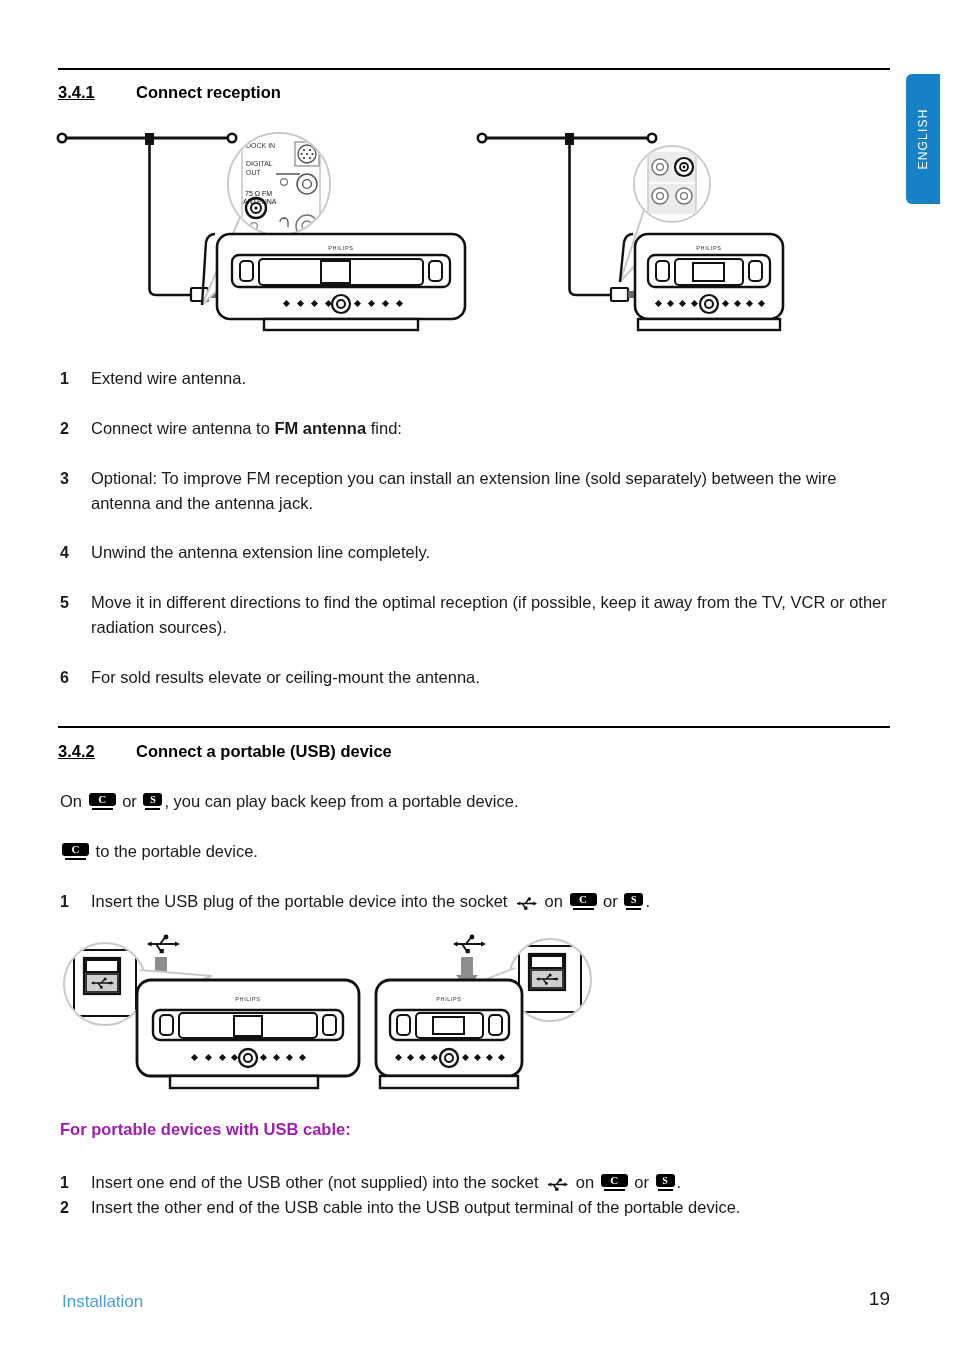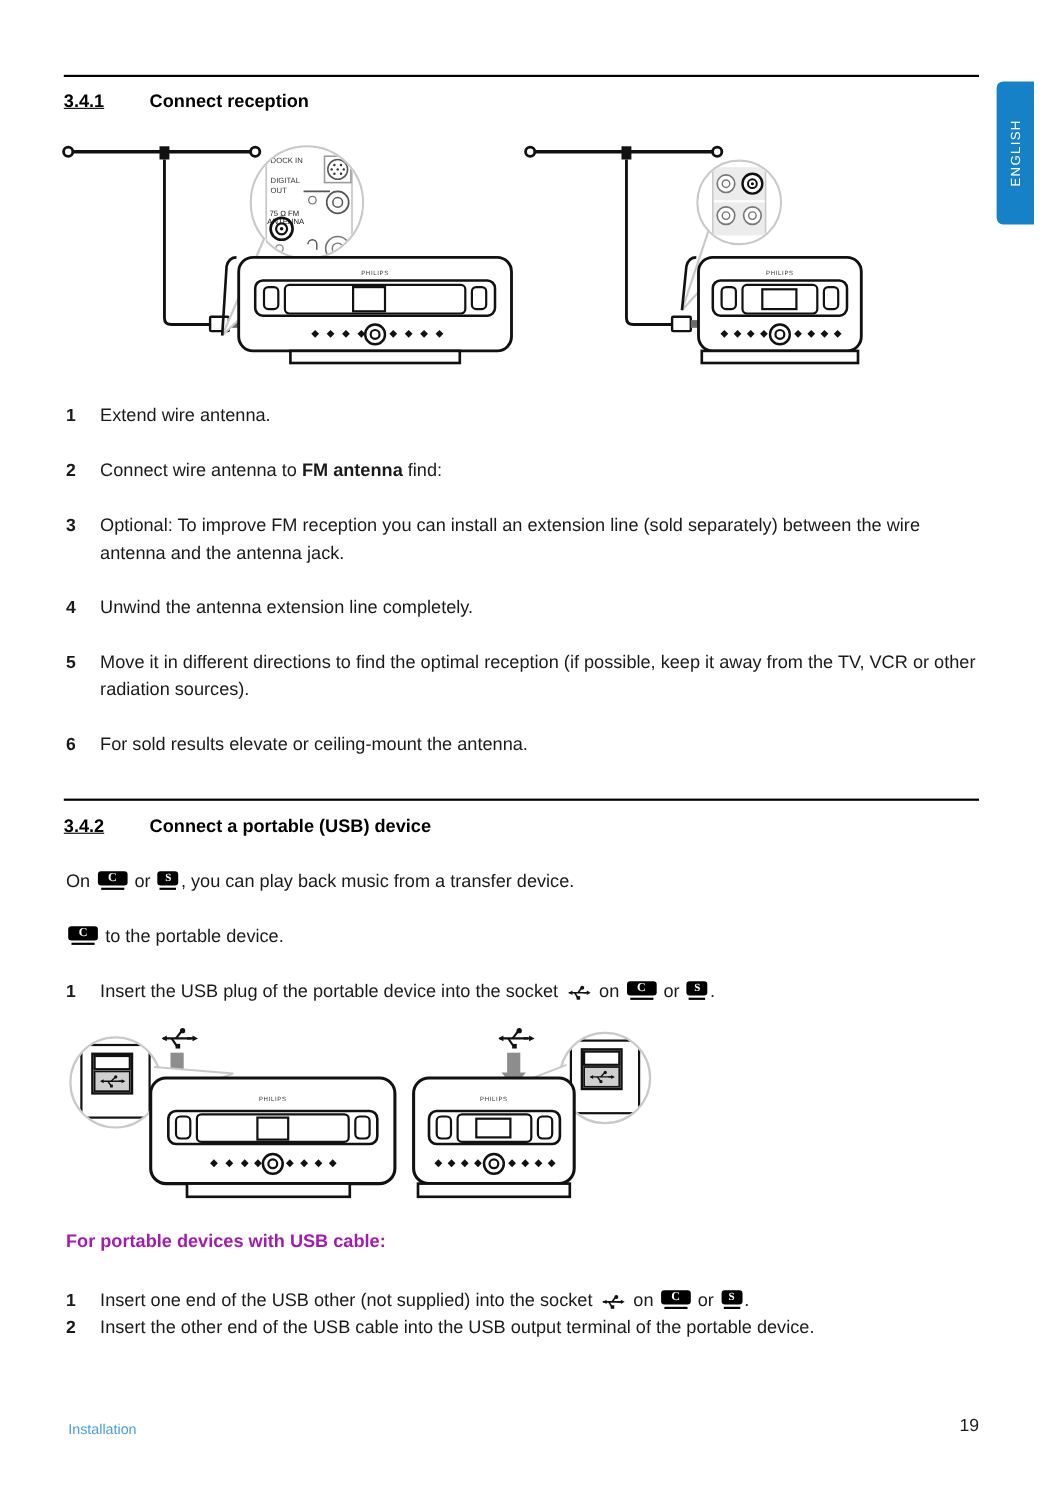--- a/index.html
+++ b/index.html
@@ -123,30 +123,30 @@
   .badge.small .foot { left: 2px; width: 15px; }
 
   
   .usb-glyph { display: inline-block; vertical-align: -3px; margin: 0 3px; }
 
   
   .footer-left {
     position: absolute;
     left: 62px;
     top: 1292px;
-    font-size: 13px;
+    font-size: 17px;
     color: #4a9fdc;
   }
   .footer-right {
     position: absolute;
     left: 848px;
     top: 1288px;
     width: 42px;
     text-align: right;
-    font-size: 16px;
+    font-size: 19px;
     color: #1a1a1a;
   }
 
   
   .fig { position: absolute; }
 </style>
 </head>
 <body>
 
 <div class="lang-tab">
@@ -333,21 +333,21 @@
   <span class="body">For sold results elevate or ceiling-mount the antenna.</span>
 </div>
 
 <div class="rule" style="top:726px;"></div>
 
 <div class="sec-head" style="top:710px;margin-top:32px;">
   <span class="num">3.4.2</span><span>Connect a portable (USB) device</span>
 </div>
 
 <div class="para" style="top:789px;">
-  <span>On </span><span class="badge"><span class="cap">C</span><span class="foot"></span></span><span> or </span><span class="badge small"><span class="cap">S</span><span class="foot"></span></span><span>, you can play back music from a transfer device.</span>
+  <span>On </span><span class="badge"><span class="cap">C</span><span class="foot"></span></span><span> or </span><span class="badge small"><span class="cap">S</span><span class="foot"></span></span><span>, you can play back keep from a portable device.</span>
 </div>
 
 <div class="para" style="top:839px;">
   <span class="badge"><span class="cap">C</span><span class="foot"></span></span><span> to the portable device.</span>
 </div>
 
 <div class="step" style="top:889px;">
   <span class="idx">1</span>
   <span class="body"><span>Insert the USB plug of the portable device into the socket </span><span class="usb-glyph"><svg width="22" height="13" viewBox="0 0 22 13" xmlns="http://www.w3.org/2000/svg">
           <path d="M2 6.5 L18 6.5" stroke="#111" stroke-width="1.5" fill="none"></path>

